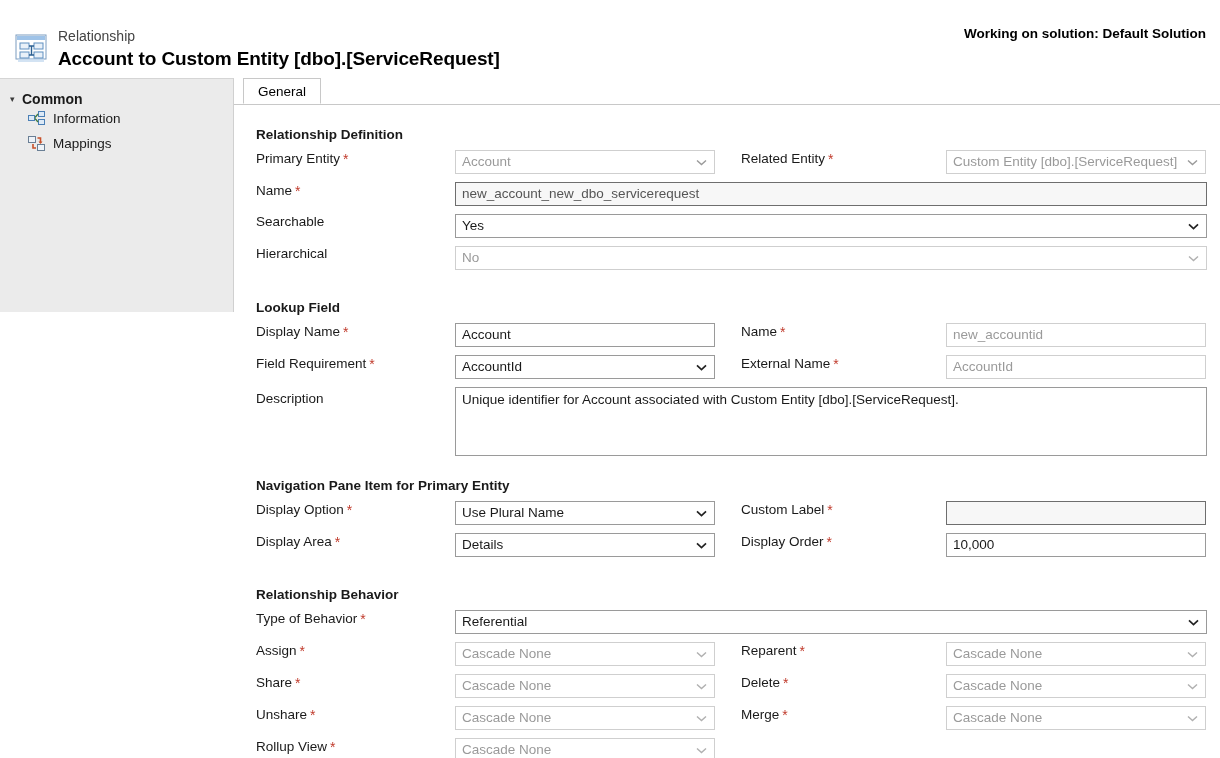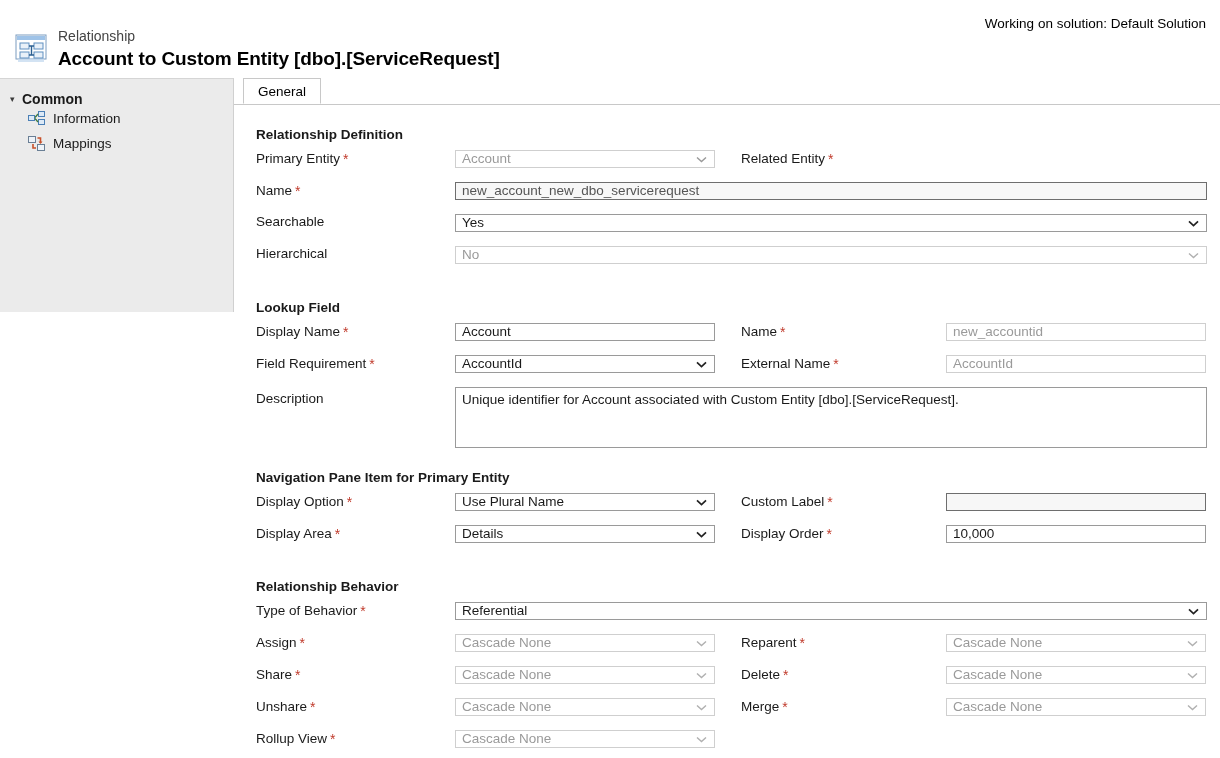--- a/index.html
+++ b/index.html
@@ -47,23 +47,23 @@
     font-size: 19px;
     font-weight: bold;
     color: #000000;
     line-height: 25px;
     letter-spacing: -0.1px;
     margin-top: 1px;
   }
   .solution-note {
     position: absolute;
     right: 14px;
-    top: 16px;
+    top: 26px;
     font-size: 13.5px;
-    font-weight: normal;
+    font-weight: bold;
     color: #000000;
     white-space: nowrap;
   }
 
   
   .shell {
     display: flex;
     height: 680px;
     align-items: stretch;
   }
@@ -202,21 +202,21 @@
     color: #c03a2b;
     font-size: 14px;
     margin-left: 3px;
     position: relative;
     top: 1px;
   }
 
   
   .ctl {
     box-sizing: border-box;
-    height: 18px;
+    height: 24px;
     font-size: 13.5px;
     font-family: "Liberation Sans", sans-serif;
     padding: 0 6px;
     line-height: 22px;
     background: #ffffff;
     border: 1px solid #9a9a9a;
     color: #1a1a1a;
     white-space: nowrap;
     overflow: hidden;
     display: flex;
@@ -250,21 +250,21 @@
     display: flex;
     align-items: center;
     justify-content: center;
   }
   .chev svg { display: block; }
 
   textarea.ctl-area,
   .ctl-area {
     box-sizing: border-box;
     width: 752px;
-    height: 61px;
+    height: 69px;
     border: 1px solid #9a9a9a;
     background: #ffffff;
     font-family: "Liberation Sans", sans-serif;
     font-size: 13.5px;
     color: #1a1a1a;
     padding: 3px 6px;
     line-height: 17px;
     resize: none;
     outline: none;
     overflow: hidden;
@@ -353,20 +353,28 @@
               <span class="val">Account</span>
               <span class="chev">
                   <svg width="11" height="7" viewBox="0 0 11 7">
                     <path d="M1 1.4 L5.5 5.6 L10 1.4" stroke="#9a9a9a" stroke-width="1.4" fill="none"></path>
                   </svg>
                 </span>
             </div>
           </div>
           <div class="cell cell-right">
             <span class="lbl lbl-right"><span>Related Entity</span><span class="req">*</span></span>
+            <div class="ctl disabled w-half">
+              <span class="val">Custom Entity [dbo].[ServiceRequest]</span>
+              <span class="chev">
+                  <svg width="11" height="7" viewBox="0 0 11 7">
+                    <path d="M1 1.4 L5.5 5.6 L10 1.4" stroke="#9a9a9a" stroke-width="1.4" fill="none"></path>
+                  </svg>
+                </span>
+            </div>
           </div>
         </div>
 
         <div class="row">
           <div class="cell">
             <span class="lbl lbl-left"><span>Name</span><span class="req">*</span></span>
             <div class="ctl readonly w-full">
               <span class="val">new_account_new_dbo_servicerequest</span>
             </div>
           </div>

